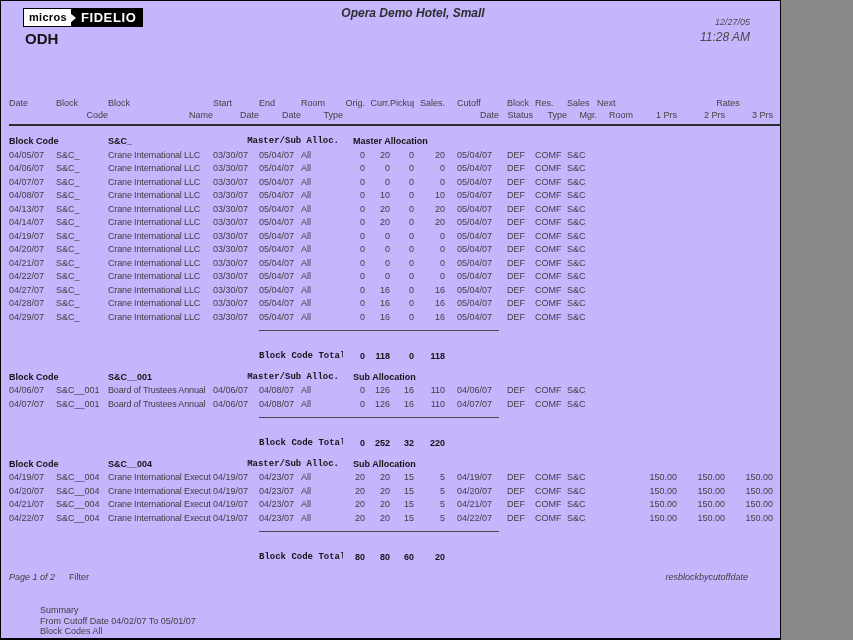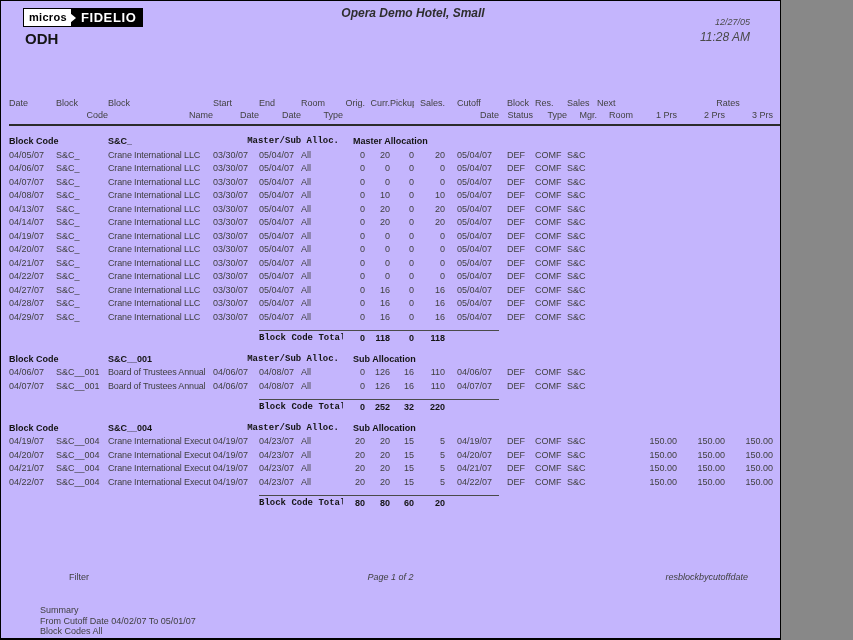--- a/index.html
+++ b/index.html
@@ -30,28 +30,28 @@
   .r{text-align:right;}
   .ctr{text-align:center;}
   .b{font-weight:bold;color:#141414;}
   .name{letter-spacing:-0.15px;}
   .p-cut{padding-left:12px;margin-top:16px;}
   .p-st{padding-left:8px;}
   .p-res{padding-left:2px;margin-top:25px;}
   tr.grp td{padding-top:9px;}
   tr.sp td{line-height:6px;height:6px;}
   tr.tot td{line-height:12px;}
-  td.tl{border-top:1px solid #4a4a4a;padding-top:1px;}
+  td.tl{border-top:1px solid #4a4a4a;padding-top:19px;}
   td.pr4{padding-right:4px;font-family:Liberation Mono, monospace;}
   td.pl10{padding-left:10px;}
   
   .foot{position:absolute;left:8px;right:8px;top:570px;font-size:9px;color:#3f3f3f;}
   .f-filter{position:absolute;left:16px;top:1px;margin-left:44px;}
   .f-sum{position:absolute;left:31px;top:6px;line-height:10.5px;margin-top:28px;}
-  .f-page{position:absolute;left:0;right:0;top:1px;text-align:center;font-style:italic;}
+  .f-page{position:absolute;left:0;right:0;top:1px;text-align:left;font-style:italic;}
   .f-file{position:absolute;right:24px;top:1px;font-style:italic;}
 </style>
 </head>
 <body>
 
 <div class="page">
 
   <div class="rep-head">
     <div class="logo">
       <span class="logo-micros">micros</span>

